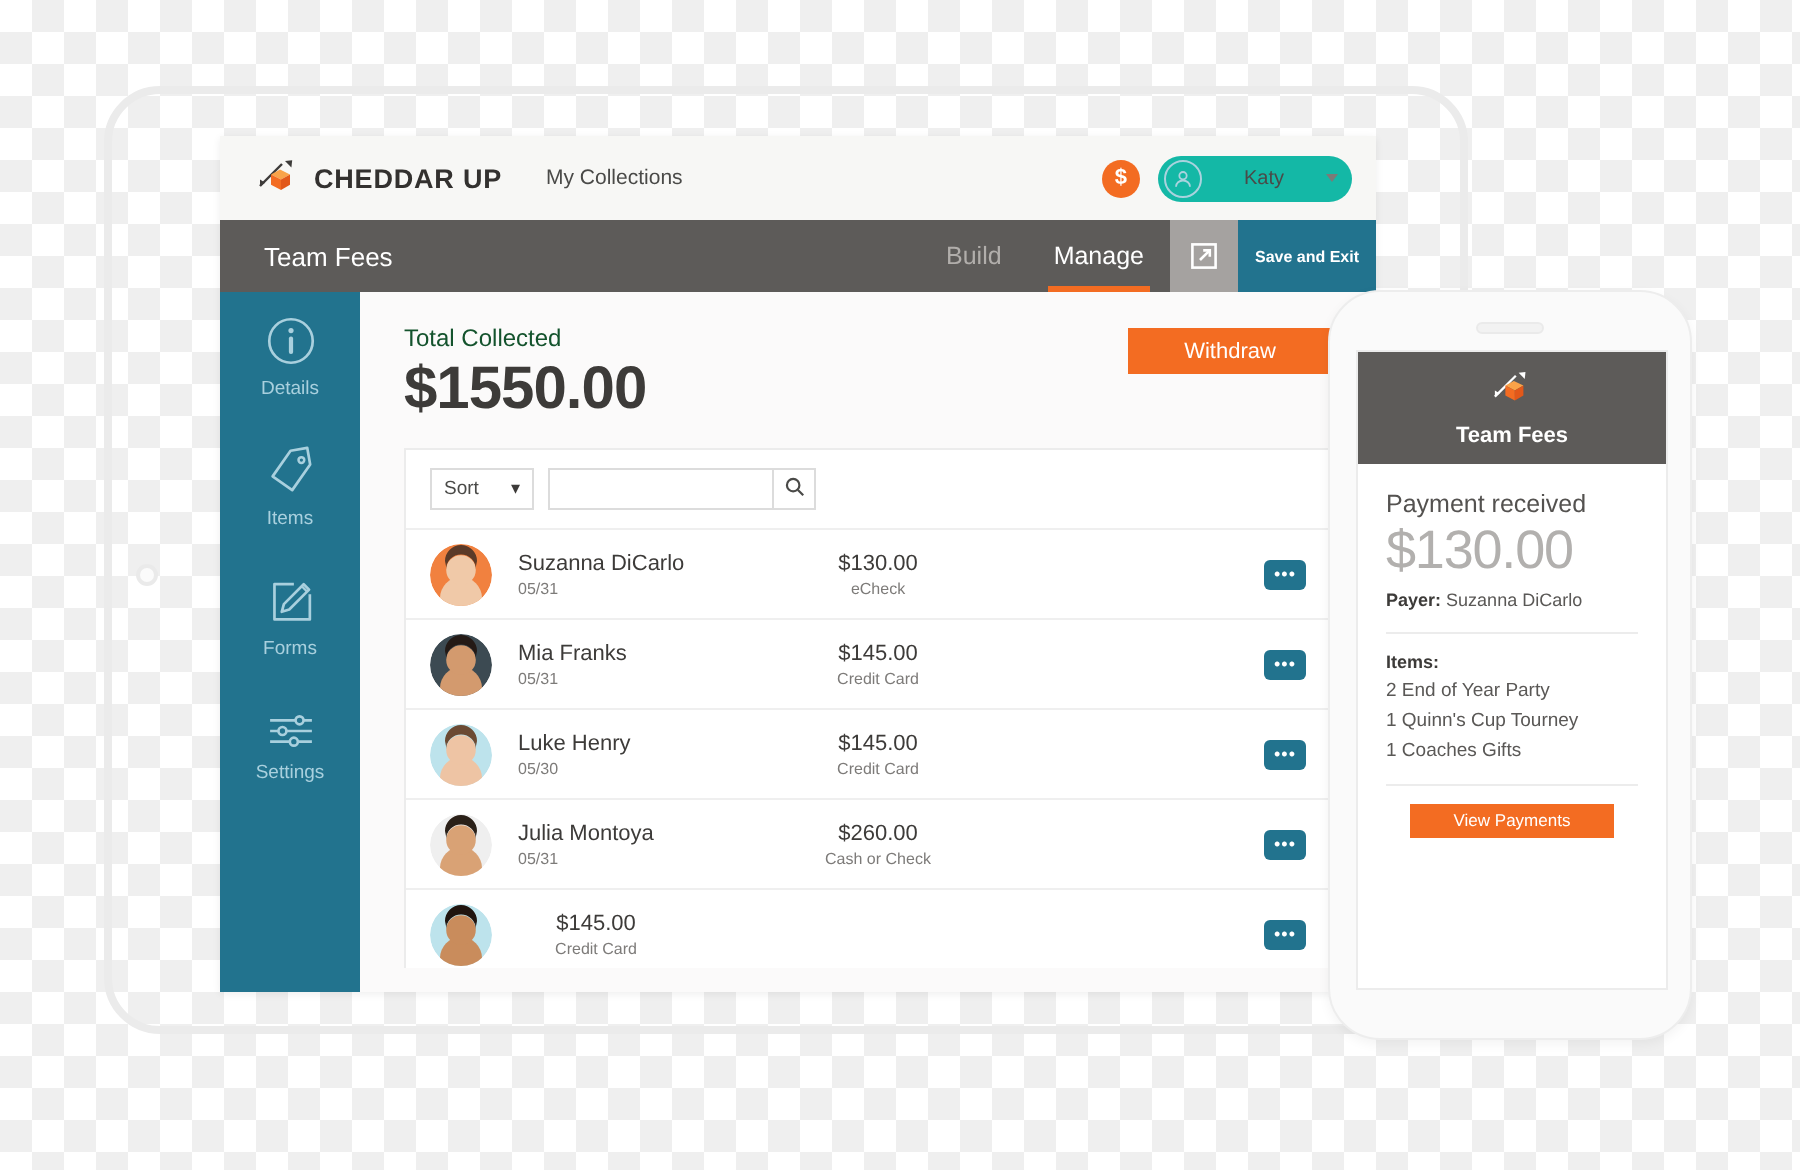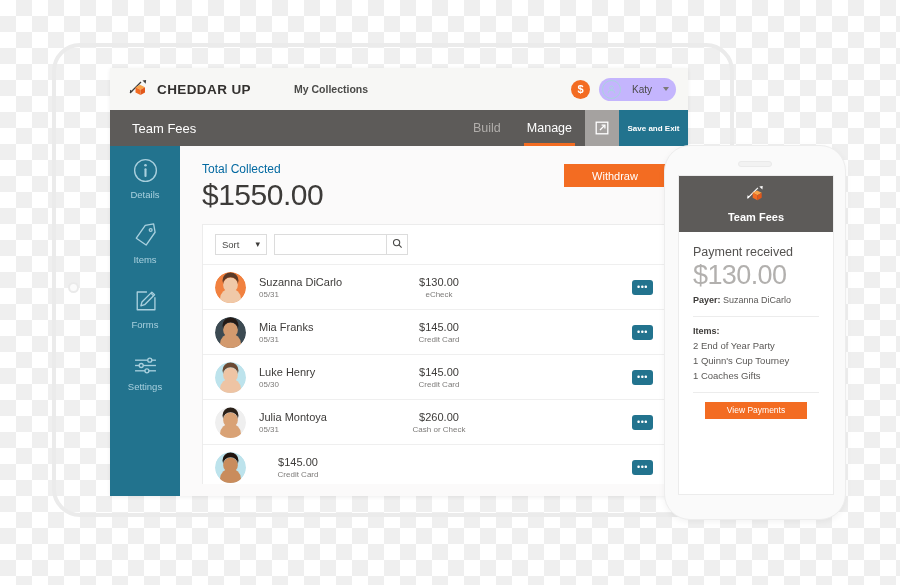--- a/index.html
+++ b/index.html
@@ -75,46 +75,45 @@
     gap: 7px;
   }
   .brand-mark { width: 22px; height: 20px; display:block; }
   .brand-text {
     font-size: 13.5px;
     font-weight: bold;
     letter-spacing: 0.4px;
     color: #33312f;
   }
   .nav-link {
-    margin-left: 43px;
+    margin-left: 22px;
     font-size: 10.5px;
     color: #4a4a48;
-    font-weight: bold;
   }
   .appbar-right {
     margin-left: auto;
     display: flex;
     align-items: center;
     gap: 9px;
   }
   .coin {
     width: 19px; height: 19px;
     border-radius: 50%;
     background: #f36c22;
     color: #fff;
     font-size: 11px;
     font-weight: bold;
     display: flex; align-items: center; justify-content: center;
     line-height: 1;
   }
   .user-chip {
-    display: flex; align-items: center; gap: 11px;
+    display: flex; align-items: center; gap: 21px;
     padding: 2px 7px 2px 3px;
     border-radius: 12px;
-    background: #c4b5fd;
+    background: #14b8a6;
   }
   .avatar-ring {
     width: 17px; height: 17px;
     border-radius: 50%;
     border: 1.3px solid #a9d3de;
     display: flex; align-items: center; justify-content: center;
   }
   .avatar-ring svg { display:block; }
   .user-name { font-size: 10px; color: #4a4a48; }
   .caret-down {
@@ -195,26 +194,27 @@
   .side-label { font-size: 9.5px; color: #a9d0de; }
 
   
   .main {
     flex: 1;
     padding: 16px 22px 0 22px;
     box-sizing: border-box;
     position: relative;
     background: #fbfafa;
   }
-  .total-label { font-size: 12px; color: #0369a1; }
+  .total-label { font-size: 12px; color: #14532d; }
   .total-amount {
     font-size: 30px;
     color: #3d3b39;
     margin-top: 2px;
     letter-spacing: -0.5px;
+    font-weight: bold;
   }
   .withdraw-btn {
     position: absolute;
     right: 22px;
     top: 18px;
     width: 102px;
     height: 23px;
     background: #f36c22;
     color: #ffffff;
     font-size: 11px;

